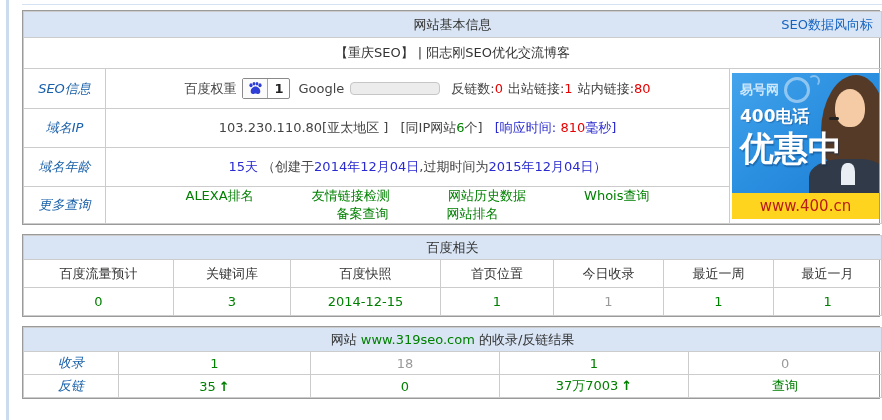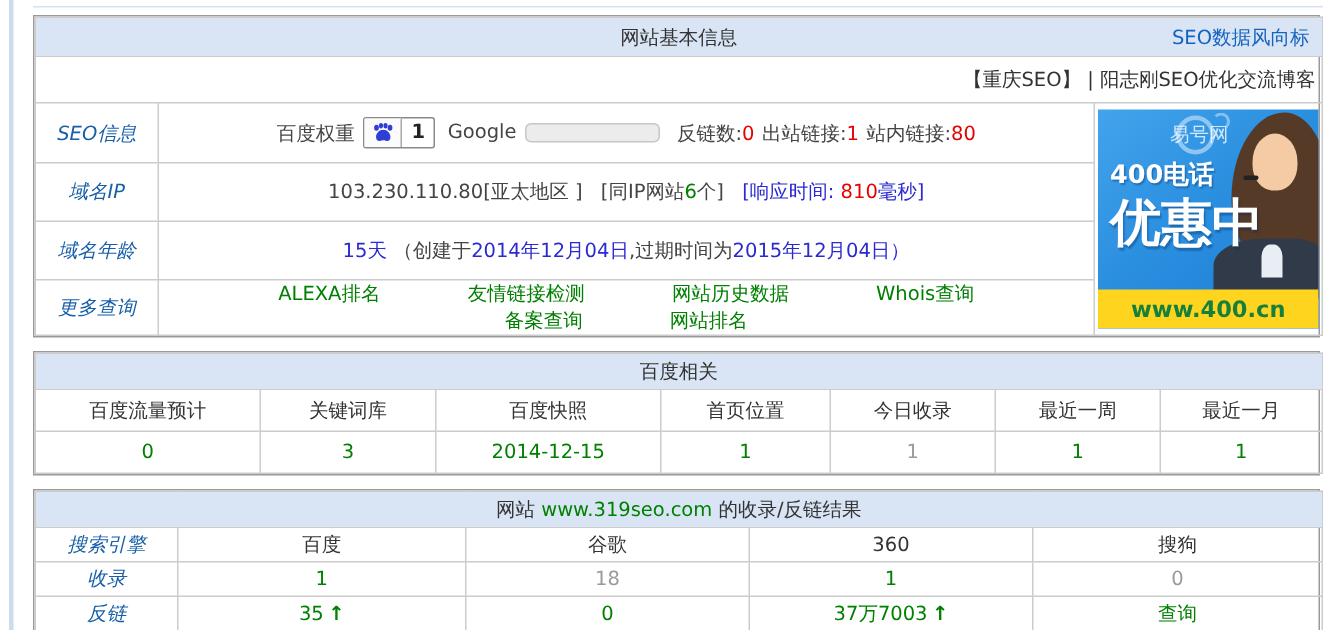--- a/index.html
+++ b/index.html
@@ -15,21 +15,21 @@
 
   .box{border:1px solid #9a9a9a;margin-bottom:9px;background:#fff;}
   table{border-collapse:collapse;width:100%;table-layout:fixed;}
   td{border:1px solid #cccccc;padding:0 4px;vertical-align:middle;text-align:center;}
 
   .bar{background:#d9e5f5;height:25px;position:relative;}
   .bar-title{color:#333;}
   .bar-link{position:absolute;right:8px;top:4px;color:#1563c0;cursor:pointer;text-decoration:none;}
 
   .lbl{color:#175fa9;font-style:italic;}
-  .site-row{height:30px;color:#333;text-align:right;}
+  .site-row{height:30px;color:#333;}
 
   .green{color:#008000;}
   .red{color:#e60000;}
   .gray{color:#9a9a9a;}
   .blue{color:#2a2ad0;}
   .dark{color:#444;}
 
   
   .seo-line{display:flex;align-items:center;justify-content:center;}
   .bweight{display:inline-flex;align-items:stretch;border:1px solid #8a8a8a;border-radius:2px;background:#fff;margin:0 8px 0 6px;height:19px;}
@@ -37,27 +37,27 @@
   .bweight .num{width:21px;display:flex;align-items:center;justify-content:center;font-weight:bold;color:#222;}
   .prbar{display:inline-block;width:88px;height:11px;background:#ececec;border:1px solid #c6c6c6;border-radius:4px;margin:0 6px;}
   .stat{margin-left:5px;white-space:nowrap;}
 
   .more-link{color:#008000;margin:0 27px;cursor:pointer;white-space:nowrap;}
 
   
   .ad-cell{padding:0;}
   .ad{position:relative;width:147px;height:146px;margin:2px 2px 2px auto;overflow:hidden;cursor:pointer;
       background:linear-gradient(140deg,#43a4ec 0%,#2b8fe0 45%,#1c7ad2 100%);}
-  .ad-brand{position:absolute;left:8px;top:8px;color:#cfe7fb;font-weight:normal;font-size:13px;margin-left:40px;}
+  .ad-brand{position:absolute;left:8px;top:8px;color:#cfe7fb;font-weight:bold;font-size:13px;}
   .ad-ring{position:absolute;left:52px;top:4px;width:20px;height:20px;border:3px solid rgba(255,255,255,.45);border-radius:50%;}
   .ad-ring2{position:absolute;left:76px;top:2px;width:8px;height:8px;border:2px solid rgba(255,255,255,.4);border-left-color:transparent;border-bottom-color:transparent;border-radius:50%;}
   .ad-l1{position:absolute;left:8px;top:32px;color:#fff;font-weight:bold;font-size:17px;text-shadow:1px 1px 1px rgba(0,40,90,.35);}
   .ad-l2{position:absolute;left:8px;top:53px;color:#fff;font-weight:bold;font-size:34px;text-shadow:1px 2px 1px rgba(0,40,90,.35);}
   .ad-strip{position:absolute;left:0;right:0;bottom:0;height:26px;background:#ffd41e;display:flex;align-items:center;justify-content:center;}
-  .ad-url{color:#15803d;font-weight:bold;font-size:15px;}
+  .ad-url{color:#b91c1c;font-weight:normal;font-size:15px;}
   .m-hair{position:absolute;right:-6px;top:2px;width:64px;height:104px;background:#553a28;border-radius:55% 45% 40% 45%;}
   .m-face{position:absolute;right:14px;top:16px;width:30px;height:38px;background:#f4cba4;border-radius:50% 50% 45% 45%;}
   .m-body{position:absolute;right:-4px;top:86px;width:74px;height:40px;background:#313a49;border-radius:45% 30% 0 0;}
   .m-collar{position:absolute;right:24px;top:90px;width:14px;height:22px;background:#e9eef4;border-radius:40% 40% 0 0;}
   .m-mic{position:absolute;right:40px;top:44px;width:10px;height:3px;background:#222;border-radius:2px;}
 
   .arrow{font-weight:bold;color:#008000;margin-left:3px;}
   .linkish{cursor:pointer;}
   td.h23{height:22px;}
 </style>
@@ -208,27 +208,20 @@
           <col style="width:189px">
           <col style="width:193px">
         </colgroup>
       <tbody>
           <tr>
         <td colspan="5" class="bar" style="height:23px;">
           <span class="bar-title">网站 </span><span class="green">www.319seo.com</span><span class="bar-title"> 的收录/反链结果</span>
         </td>
       </tr>
       <tr>
-        <td class="lbl h23">搜索引擎</td>
-        <td class="h23">百度</td>
-        <td class="h23">谷歌</td>
-        <td class="h23">360</td>
-        <td class="h23">搜狗</td>
-      </tr>
-      <tr>
         <td class="lbl h23">收录</td>
         <td class="green h23">1</td>
         <td class="gray h23">18</td>
         <td class="green h23">1</td>
         <td class="gray h23">0</td>
       </tr>
       <tr>
         <td class="lbl h23">反链</td>
         <td class="h23"><span class="green linkish">35</span><span class="arrow">↑</span></td>
         <td class="green h23">0</td>

